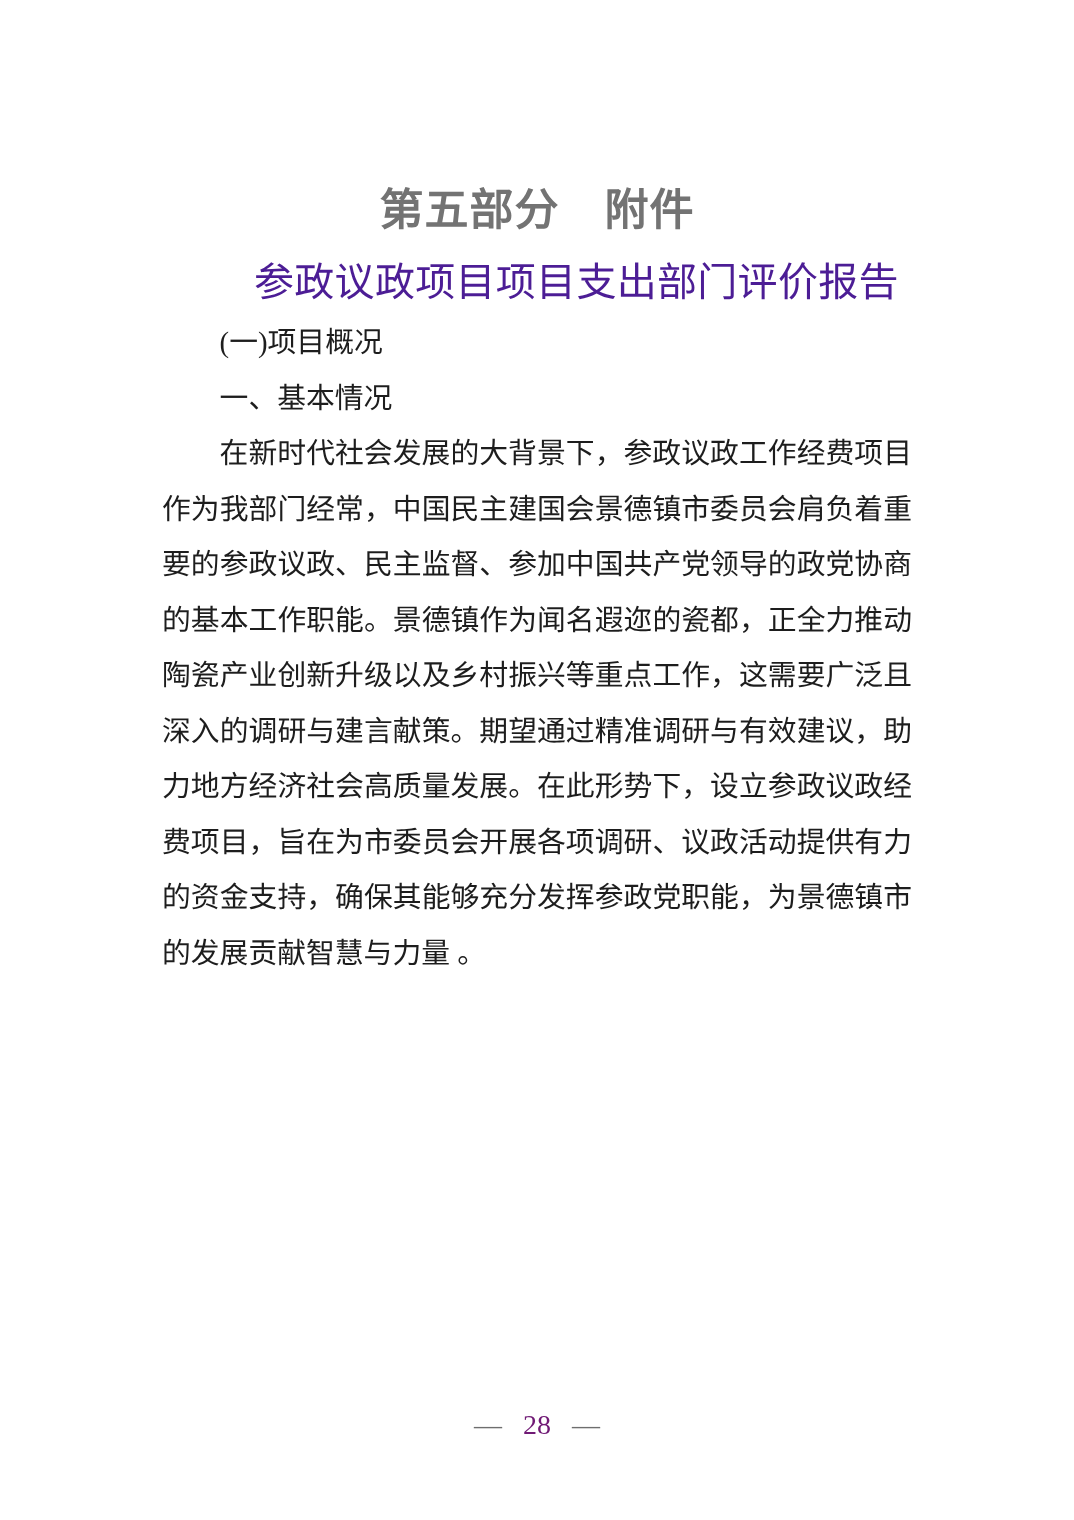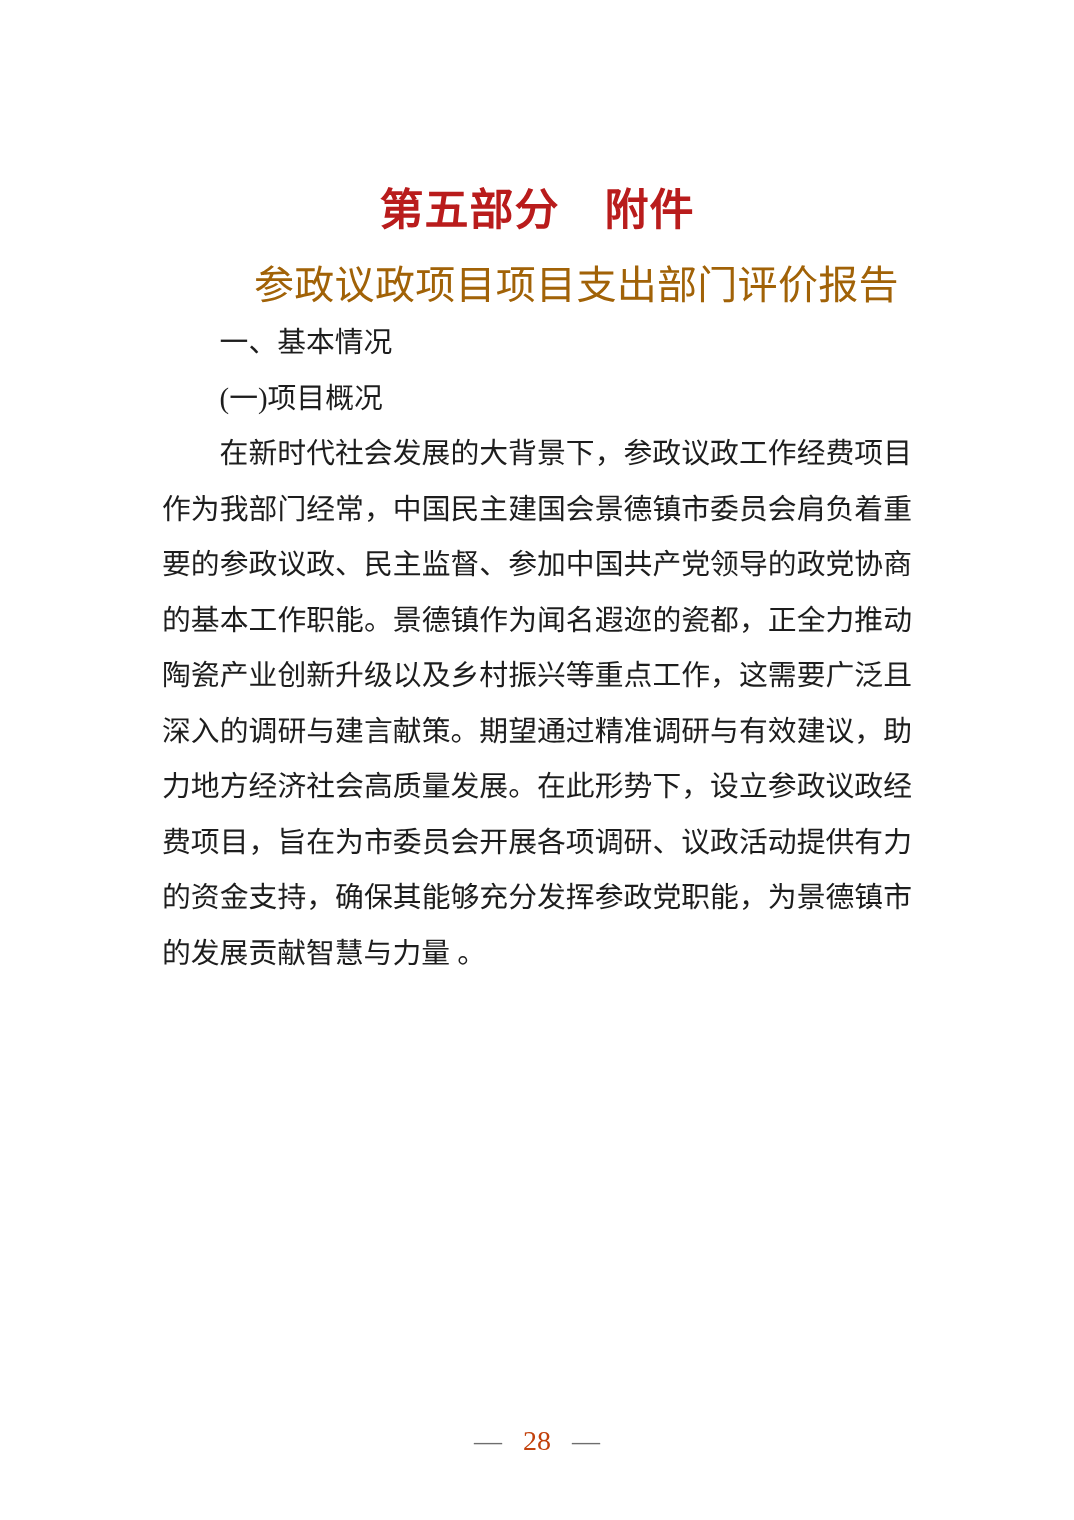--- a/index.html
+++ b/index.html
@@ -20,32 +20,33 @@
     position: absolute;
     left: 162px;
     top: 0;
     width: 750px;
   }
   .section-title {
     margin: 188px 0 0 0;
     font-size: 44px;
     line-height: 46px;
     font-weight: bold;
-    color: #b91c1c;
+    color: #737373;
     text-align: center;
     letter-spacing: 1px;
   }
   .report-title {
     margin: 28px 0 0 92px;
     font-size: 40px;
     line-height: 48px;
     font-weight: normal;
-    color: #a16207;
+    color: #4c1d95;
     letter-spacing: 0.3px;
     white-space: nowrap;
+    font-family: Liberation Mono, monospace;
   }
   .body-block {
     margin-top: 5px;
     font-size: 28.8px;
     line-height: 55.5px;
     text-align: justify;
     color: #1d1d1d;
   }
   .heading {
     text-indent: 2em;
@@ -63,38 +64,38 @@
     font-size: 28px;
     line-height: 34px;
     color: #1d1d1d;
   }
   .footer .dash {
     color: #6e6e6e;
     letter-spacing: 0;
   }
   .footer .page-num {
     display: inline-block;
-    margin: 16px 14px;
-    color: #c2410c;
+    margin: 0 14px;
+    color: #701a75;
   }
 </style>
 </head>
 <body>
 
 <div class="page">
   <div class="content">
 
     <h1 class="section-title">第五部分　附件</h1>
 
     <h2 class="report-title">参政议政项目项目支出部门评价报告</h2>
 
     <div class="body-block">
+      <div class="heading">(一)项目概况</div>
+
       <div class="heading">一、基本情况</div>
-
-      <div class="heading">(一)项目概况</div>
 
       <p class="para">在新时代社会发展的大背景下，参政议政工作经费项目作为我部门经常，中国民主建国会景德镇市委员会肩负着重要的参政议政、民主监督、参加中国共产党领导的政党协商的基本工作职能。景德镇作为闻名遐迩的瓷都，正全力推动陶瓷产业创新升级以及乡村振兴等重点工作，这需要广泛且深入的调研与建言献策。期望通过精准调研与有效建议，助力地方经济社会高质量发展。在此形势下，设立参政议政经费项目，旨在为市委员会开展各项调研、议政活动提供有力的资金支持，确保其能够充分发挥参政党职能，为景德镇市的发展贡献智慧与力量 。</p>
 
     </div>
 
   </div>
 
   <div class="footer">
     <span class="dash">—</span>
     <span class="page-num">28</span>

